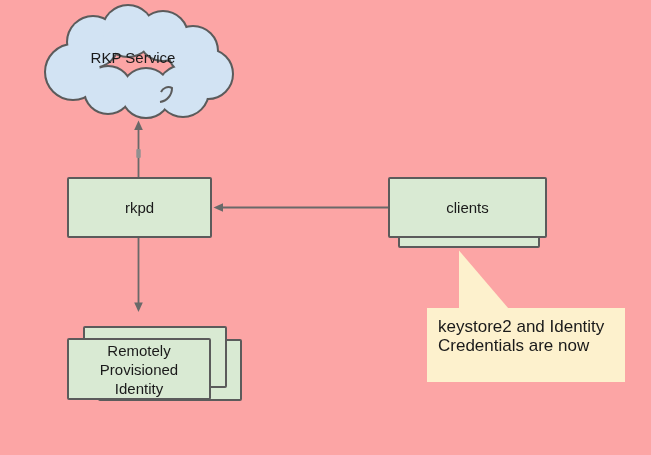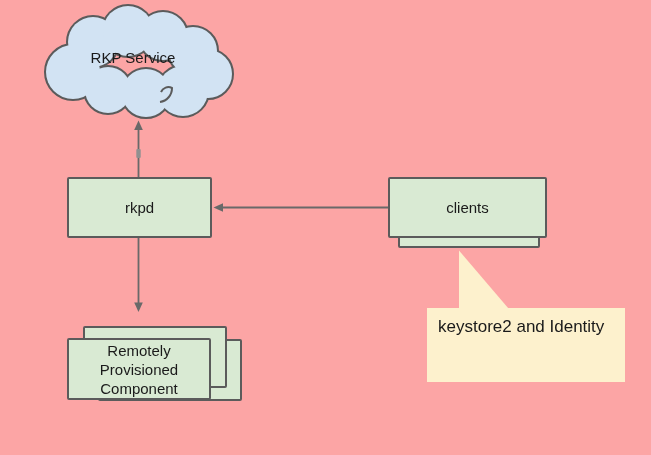--- a/index.html
+++ b/index.html
@@ -105,29 +105,30 @@
     </g>
 
     <polygon points="459,250.5 459,308.5 508.5,308.5" fill="#fdf1cd"></polygon>
   </svg>
 
   <div class="node" style="left:98px; top:339px; width:144px; height:62px;"></div>
   <div class="node" style="left:83px; top:326px; width:144px; height:62px;"></div>
   <div class="node rpc-front" style="left:67px; top:314px; width:144px; height:62px;margin-top:24px;">
     <div>Remotely</div>
     <div>Provisioned</div>
-    <div>Component</div>
+    <div>Identity</div>
   </div>
 
   <div class="node" style="left:398px; top:187px; width:142px; height:61px;"></div>
   <div class="node node-label" style="left:388px; top:177px; width:159px; height:61px;">
     <span>clients</span>
   </div>
 
   <div class="node node-label" style="left:67px; top:177px; width:145px; height:61px;">
     <span>rkpd</span>
   </div>
 
   <div id="callout-box">
     <div>keystore2 and Identity</div>
+    <div>Credentials are now</div>
   </div>
 
 </div>
 
 </body></html>

